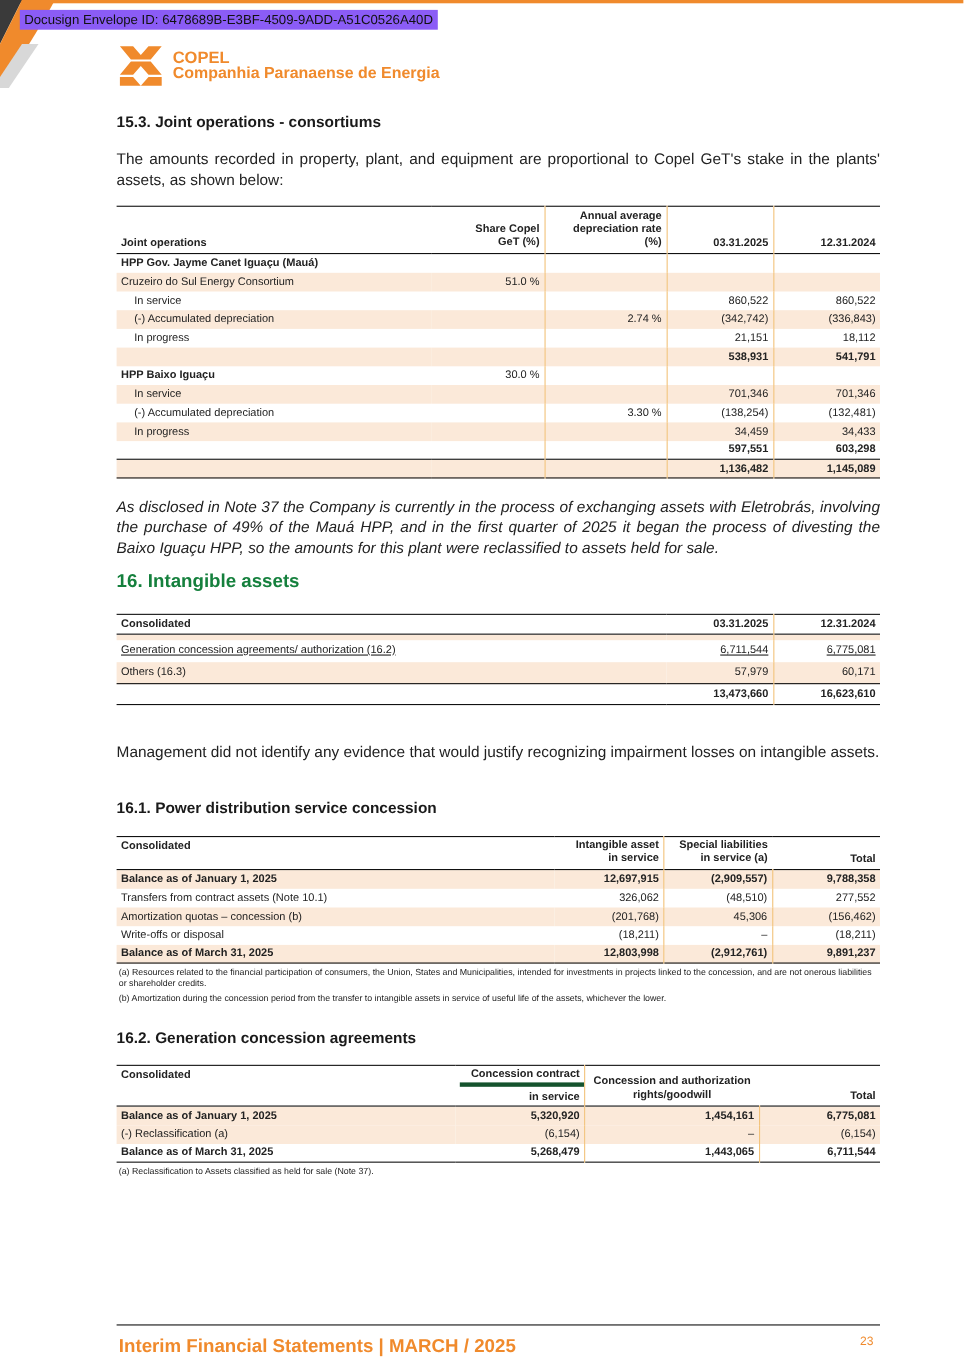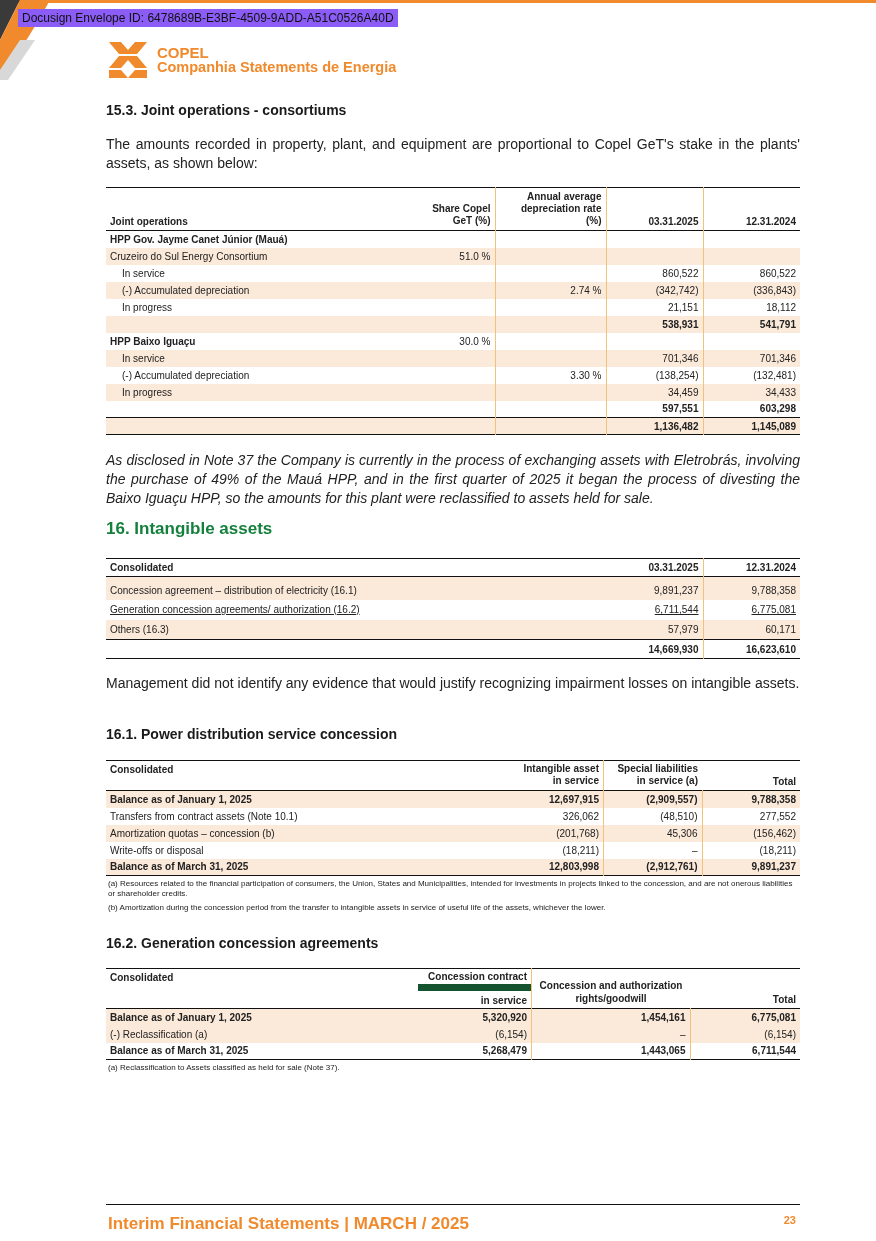--- a/index.html
+++ b/index.html
@@ -29,42 +29,42 @@
   .sh { background: #fbe9d9; }
   .ind { padding-left: 16px; }
   .vl { border-left: 1px solid #f2c27a; }
   .tt { border-top: 1px solid #111; }
   .tb { border-bottom: 1px solid #111; }
   .hdr { border-bottom: 1.5px solid #111; }
   .fn { font-size: 8px; color: #222; line-height: 10px; padding: 3px 2px 0 2px; }
 
   .footer-line { position: absolute; left: 106px; top: 1204px; width: 694px; border-top: 1px solid #111; }
   .footer-l { position: absolute; left: 108px; top: 1214px; font-size: 17px; font-weight: bold; color: #f08a2c; }
-  .footer-r { position: absolute; left: 780px; top: 1214px; width: 16px; text-align: right; font-size: 11px; font-weight: bold; color: #f08a2c; }
+  .footer-r { position: absolute; left: 780px; top: 1214px; width: 16px; text-align: center; font-size: 11px; font-weight: normal; color: #f08a2c; }
 </style>
 </head>
 <body>
 
 <div class="topbar"></div>
 <svg class="corner" viewBox="0 0 70 80">
   <polygon points="0,0 20,0 0,40" fill="#3a3a3a"></polygon>
   <polygon points="20,0 50,0 40,18 8,70 0,70 0,40" fill="#f08a2c"></polygon>
   <polygon points="20,40 35,40 8,80 0,80 0,70" fill="#d8d8d8"></polygon>
 </svg>
 <div class="envelope">Docusign Envelope ID: 6478689B-E3BF-4509-9ADD-A51C0526A40D</div>
 
 <div class="logo">
   <svg width="42" height="40" viewBox="0 0 42 40">
     <polygon points="2,2 14,2 21,10 28,2 40,2 30,14 12,14" fill="#f08a2c"></polygon>
     <polygon points="12,16 30,16 40,28 28,28 21,20 14,28 2,28" fill="#f08a2c"></polygon>
     <polygon points="2,30 14,30 21,38 28,30 40,30 40,38 2,38" fill="#f08a2c"></polygon>
   </svg>
   <div class="logo-text">
     <div class="l1">COPEL</div>
-    <div class="l2">Companhia Statements de Energia</div>
+    <div class="l2">Companhia Paranaense de Energia</div>
   </div>
 </div>
 
 <div class="content" style="top:102px;">
   <h3 class="sec">15.3. Joint operations - consortiums</h3>
 </div>
 <div class="content" style="top:135px;">
   <p class="body">The amounts recorded in property, plant, and equipment are proportional to Copel GeT's stake in the plants' assets, as shown below:</p>
 </div>
 
@@ -74,21 +74,21 @@
       <tr class="tt hdr" style="height:43px;">
         <th class="l" style="width:286px;">Joint operations</th>
         <th style="width:103px;line-height:12px;"><span style="display:inline-block;width:70px;">Share Copel GeT (%)</span></th>
         <th class="vl" style="width:111px;line-height:12px;"><span style="display:inline-block;width:90px;">Annual average depreciation rate (%)</span></th>
         <th class="vl" style="width:97px;">03.31.2025</th>
         <th class="vl" style="width:97px;">12.31.2024</th>
       </tr>
     </thead>
     <tbody>
       <tr>
-          <td class="b">HPP Gov. Jayme Canet Júnior (Mauá)</td>
+          <td class="b">HPP Gov. Jayme Canet Iguaçu (Mauá)</td>
           <td class="num"></td>
           <td class="num vl"></td>
           <td class="num vl"></td>
           <td class="num vl"></td>
         </tr>
       <tr class="sh">
           <td>Cruzeiro do Sul Energy Consortium</td>
           <td class="num">51.0 %</td>
           <td class="num vl"></td>
           <td class="num vl"></td>
@@ -184,38 +184,33 @@
         <th style="width:97px;vertical-align:middle;padding-bottom:0;">03.31.2025</th>
         <th class="vl" style="width:97px;vertical-align:middle;padding-bottom:0;">12.31.2024</th>
       </tr>
     </thead>
     <tbody>
       <tr class="sh" style="height:5px;">
           <td style="height:5px;"></td>
           <td style="height:5px;"></td>
           <td class="vl" style="height:5px;"></td>
         </tr>
-      <tr class="sh" style="height:18px;">
-          <td>Concession agreement – distribution of electricity (16.1)</td>
-          <td class="num">9,891,237</td>
-          <td class="num vl">9,788,358</td>
-        </tr>
       <tr style="height:20px;text-decoration:underline;">
           <td>Generation concession agreements/ authorization (16.2)</td>
           <td class="num">6,711,544</td>
           <td class="num vl">6,775,081</td>
         </tr>
       <tr class="sh" style="height:20px;">
           <td>Others (16.3)</td>
           <td class="num">57,979</td>
           <td class="num vl">60,171</td>
         </tr>
       <tr class="tt tb" style="height:19px;">
           <td></td>
-          <td class="num b">14,669,930</td>
+          <td class="num b">13,473,660</td>
           <td class="num vl b">16,623,610</td>
         </tr>
     </tbody>
   </table>
 </div>
 
 <div class="content" style="top:674px;">
   <p class="body">Management did not identify any evidence that would justify recognizing impairment losses on intangible assets.</p>
 </div>
 
@@ -273,21 +268,21 @@
 <div class="content" style="top:935px;">
   <h3 class="sec">16.2. Generation concession agreements</h3>
 </div>
 
 <div class="content" style="top:968px;">
   <table>
     <thead>
       <tr class="tt hdr" style="height:34px;">
         <th class="l" style="vertical-align:top;padding-top:3px;">Consolidated</th>
         <th style="width:118px;padding:0;">
-          <div style="border-bottom:7px solid #14532d;padding:2px 4px 2px 4px;margin-left:4px;vertical-align:top;">Concession contract</div>
+          <div style="border-bottom:4px solid #14532d;padding:2px 4px 2px 4px;margin-left:4px;vertical-align:top;">Concession contract</div>
           <div style="padding:4px 4px 2px 4px;">in service</div>
         </th>
         <th class="vl" style="width:155px;line-height:13px;"><span style="display:inline-block;width:150px;text-align:center;">Concession and authorization rights/goodwill</span></th>
         <th style="width:110px;">Total</th>
       </tr>
     </thead>
     <tbody>
       <tr class="sh b">
           <td>Balance as of January 1, 2025</td>
           <td class="num">5,320,920</td>

